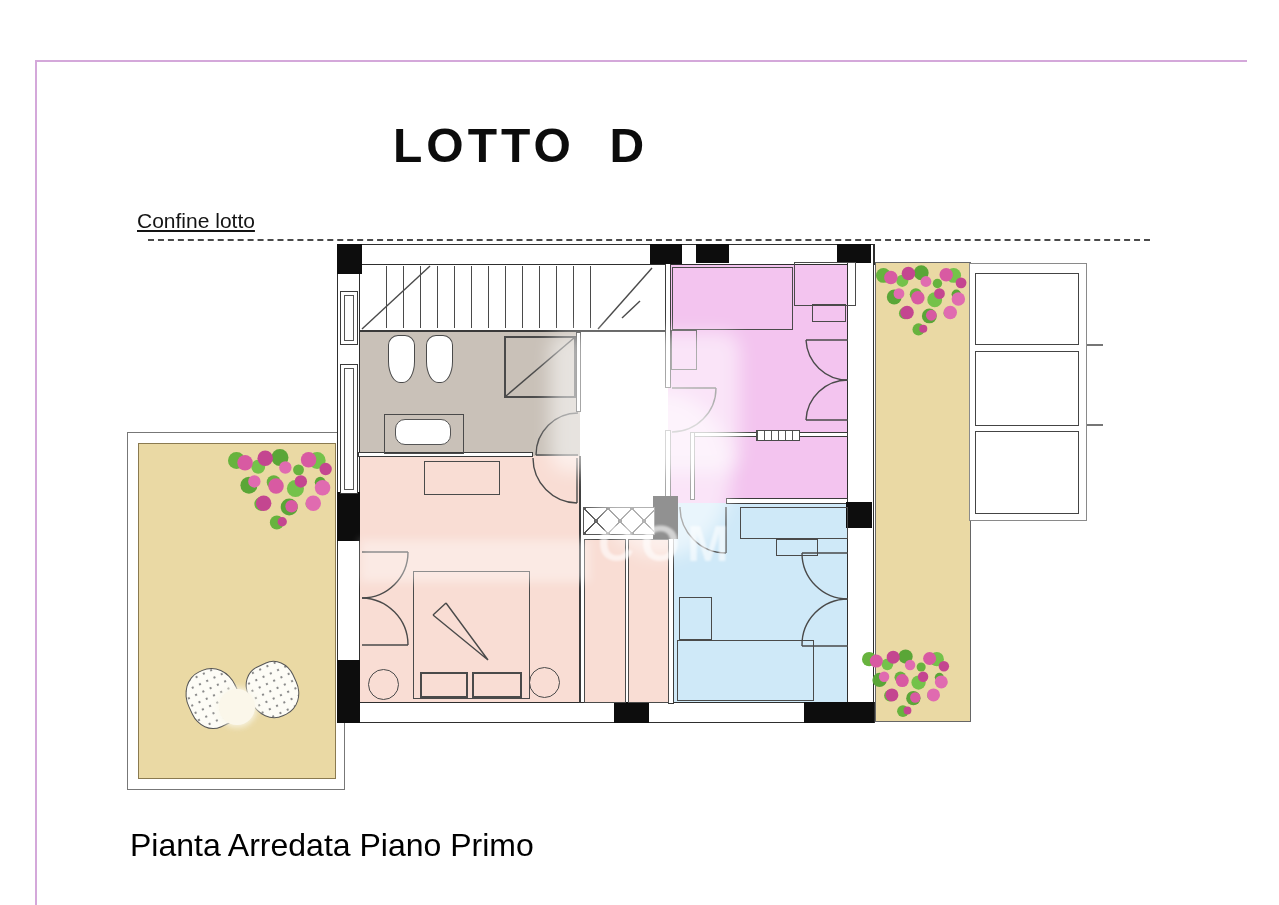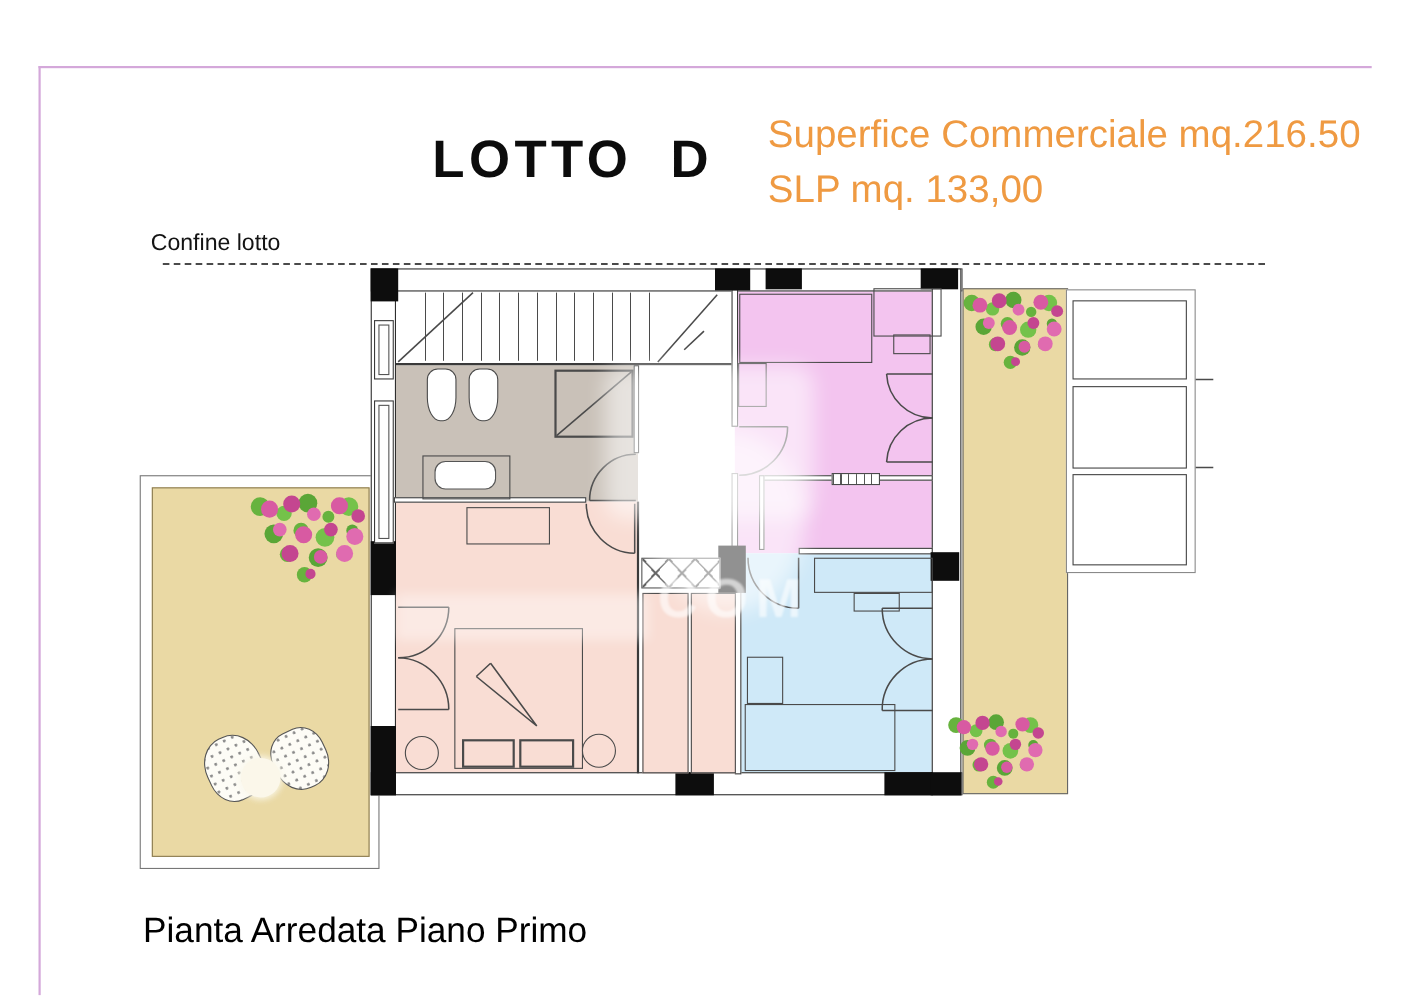--- a/index.html
+++ b/index.html
@@ -8,21 +8,21 @@
           font-family:"Liberation Sans", sans-serif;}
   .abs{position:absolute;}
   
   #frame{position:absolute;left:35px;top:60px;width:1244px;height:845px;
          border-left:2px solid #d4a8da;border-top:2px solid #d4a8da;}
   
   #title{position:absolute;left:393px;top:118px;font-size:48px;font-weight:bold;
          letter-spacing:4px;color:#0c0c0c;white-space:pre;}
   #area-block{position:absolute;left:698px;top:98px;width:581px;font-size:35px;
               line-height:1.42;color:#ef9a42;white-space:nowrap;overflow:hidden;}
-  #confine{position:absolute;left:137px;top:209px;font-size:21px;color:#141414;}
+  #confine{position:absolute;left:137px;top:209px;font-size:21px;color:#141414;text-decoration:underline;}
   #confine-line{position:absolute;left:148px;top:239px;width:1002px;height:0;
                 border-top:2px dashed #4a4a4a;}
   #caption{position:absolute;left:130px;top:827px;font-size:32px;color:#000000;}
   
   .wall{position:absolute;background:#fff;border:1px solid #2e2e2e;}
   .thinwall{position:absolute;background:#fff;border:1px solid #3a3a3a;}
   .line{position:absolute;background:#3a3a3a;}
   .col{position:absolute;background:#0d0d0d;}
   .room{position:absolute;}
   .furn{position:absolute;border:1.5px solid #4a4a4a;background:transparent;}
@@ -59,24 +59,20 @@
   .wm-bar{position:absolute;background:rgba(255,255,255,.38);filter:blur(5px);}
 </style>
 </head>
 <body>
 
 <div id="canvas">
 
   <div id="frame" style="border-color: rgb(212, 168, 218);"></div>
 
   <div id="title">LOTTO  D</div>
-  <div id="area-block" style="color: rgb(239, 154, 66);">
-    <div>Superfice Commerciale mq.216.50</div>
-    <div>SLP mq. 133,00</div>
-  </div>
   <div id="confine">Confine lotto</div>
   <div id="confine-line"></div>
 
   <div class="abs" style="left:127px;top:432px;width:218px;height:358px;border:1px solid #777;background:#fff;">
     <div class="abs deck" style="left:10px;top:10px;width:198px;height:336px;border:1px solid #8a7a50;background:#ead9a4;"></div>
   </div>
   <div class="furn dots armchair" style="left:187px;top:668px;width:52px;height:60px;transform:rotate(-25deg);"></div>
   <div class="furn dots armchair" style="left:248px;top:662px;width:50px;height:56px;transform:rotate(155deg);"></div>
   <div class="abs circ" style="left:219px;top:689px;width:36px;height:36px;background:#fbf7ea;box-shadow:0 0 6px 2px rgba(250,247,235,.9);"></div>
 

